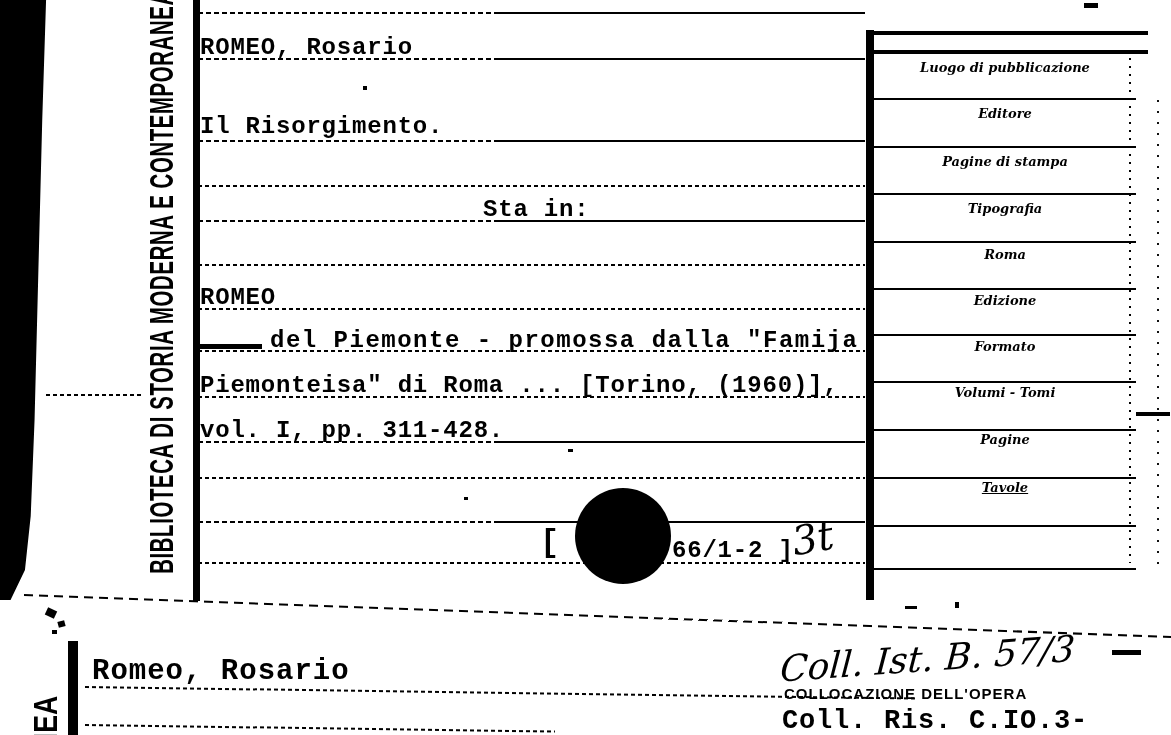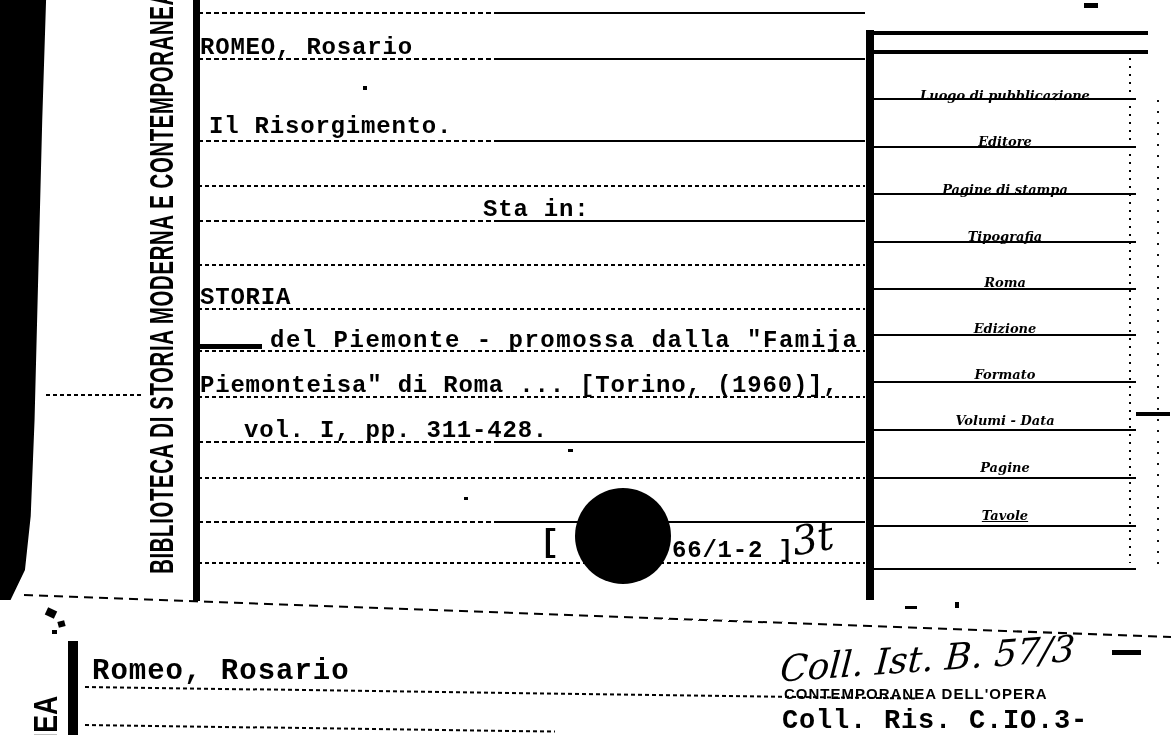--- a/index.html
+++ b/index.html
@@ -44,21 +44,21 @@
   .sep{position:absolute;left:874px;width:262px;height:2px;background:#000;}
   .vdot{position:absolute;width:2px;background:repeating-linear-gradient(180deg,#000 0 2px,transparent 2px 8px);}
   .vdot2{position:absolute;width:2px;background:repeating-linear-gradient(180deg,#111 0 2px,transparent 2px 11px);}
   .ddash{position:absolute;height:2px;background-image:repeating-linear-gradient(90deg,#000 0 9px,transparent 9px 15px);}
   
   .tw{position:absolute;white-space:nowrap;font:700 24px "Liberation Mono",monospace;letter-spacing:0.8px;}
   .tw-wide{letter-spacing:1.5px;}
   .tw-big{font-size:29px;letter-spacing:1px;}
   .flabel{
     position:absolute;left:877px;width:256px;text-align:center;
-    font:italic 700 13px "DejaVu Serif",serif;white-space:nowrap;margin-top:28px;
+    font:italic 700 13px "DejaVu Serif",serif;white-space:nowrap;
   }
   .hand{
     position:absolute;white-space:nowrap;
     font:italic 400 36px "DejaVu Serif",serif;
     transform:rotate(-4deg) skewX(-8deg);
   }
   .hand-mark{
     position:absolute;white-space:nowrap;
     font:italic 400 40px "DejaVu Serif",serif;
     transform:rotate(-10deg);
@@ -105,27 +105,27 @@
 <div class="hline dot" style="top:264px;"></div>
 <div class="hline dot" style="top:308px;"></div>
 <div class="hline dot" style="top:350px;"></div>
 <div class="hline dot" style="top:396px;"></div>
 <div class="hline ds" style="top:441px;"></div>
 <div class="hline dot" style="top:477px;"></div>
 <div class="hline ds" style="top:521px;"></div>
 <div class="hline dot" style="top:562px;"></div>
 
 <div class="tw" style="left:200px;top:34px;">ROMEO, Rosario</div>
-<div class="tw" style="left:209px;top:113px;">Il Risorgimento.</div>
+<div class="tw" style="left:200px;top:113px;">Il Risorgimento.</div>
 <div class="tw" style="left:483px;top:196px;">Sta in:</div>
-<div class="tw" style="left:200px;top:284px;">STORIA</div>
+<div class="tw" style="left:200px;top:284px;">ROMEO</div>
 <div class="emdash"></div>
 <div class="tw tw-wide" style="left:270px;top:327px;">del Piemonte - promossa dalla "Famija</div>
 <div class="tw" style="left:200px;top:372px;">Piemonteisa" di Roma ... [Torino, (1960)],</div>
-<div class="tw" style="left:200px;top:417px;padding-left:44px;">vol. I, pp. 311-428.</div>
+<div class="tw" style="left:200px;top:417px;">vol. I, pp. 311-428.</div>
 
 <div class="bracket" style="left:540px;top:524px;">[</div>
 <div class="stamp"></div>
 <div class="tw" style="left:672px;top:537px;">66/1-2 ]</div>
 <div class="hand-mark" style="left:792px;top:515px;">3t</div>
 
 <div class="abs vbar" style="left:866px;top:30px;width:8px;height:570px;"></div>
 <div class="abs vbar" style="left:866px;top:31px;width:282px;height:4px;"></div>
 <div class="abs vbar" style="left:872px;top:50px;width:276px;height:4px;"></div>
 <div class="vdot" style="left:1129px;top:58px;height:505px;"></div>
@@ -143,30 +143,30 @@
 <div class="sep" style="top:525px;"></div>
 <div class="sep" style="top:568px;"></div>
 
 <div class="flabel" style="top:60px;">Luogo di pubblicazione</div>
 <div class="flabel" style="top:106px;">Editore</div>
 <div class="flabel" style="top:154px;">Pagine di stampa</div>
 <div class="flabel" style="top:201px;">Tipografia</div>
 <div class="flabel" style="top:247px;">Roma</div>
 <div class="flabel" style="top:293px;">Edizione</div>
 <div class="flabel" style="top:339px;">Formato</div>
-<div class="flabel" style="top:385px;">Volumi - Data</div>
+<div class="flabel" style="top:385px;">Volumi - Tomi</div>
 <div class="flabel" style="top:432px;">Pagine</div>
 <div class="flabel" style="top:480px;text-decoration:underline;">Tavole</div>
 
 <div class="ddash" style="left:24px;top:594px;width:1150px;transform:rotate(2.1deg);transform-origin:left top;"></div>
 
 <div class="abs vwrap-frag">
   <span class="vtext-frag">NEA</span>
 </div>
 <div class="abs vbar" style="left:68px;top:641px;width:10px;height:94px;"></div>
 
 <div class="tw tw-big" style="left:92px;top:655px;">Romeo, Rosario</div>
 <div class="abs dot" style="position:absolute;left:85px;top:686px;width:830px;height:2px;transform:rotate(0.8deg);transform-origin:left top;"></div>
 <div class="abs dot" style="position:absolute;left:85px;top:724px;width:470px;height:2px;transform:rotate(0.8deg);transform-origin:left top;"></div>
 
 <div class="hand" style="left:780px;top:638px;">Coll. Ist. B. 57/3</div>
-<div class="smallcaps" style="left:784px;top:685px;">CONTEMPORANEA DELL'OPERA</div>
+<div class="smallcaps" style="left:784px;top:685px;">COLLOCAZIONE DELL'OPERA</div>
 <div class="tw" style="left:782px;top:706px;font-size:27px;">Coll. Ris. C.IO.3-</div>
 
 </body></html>

